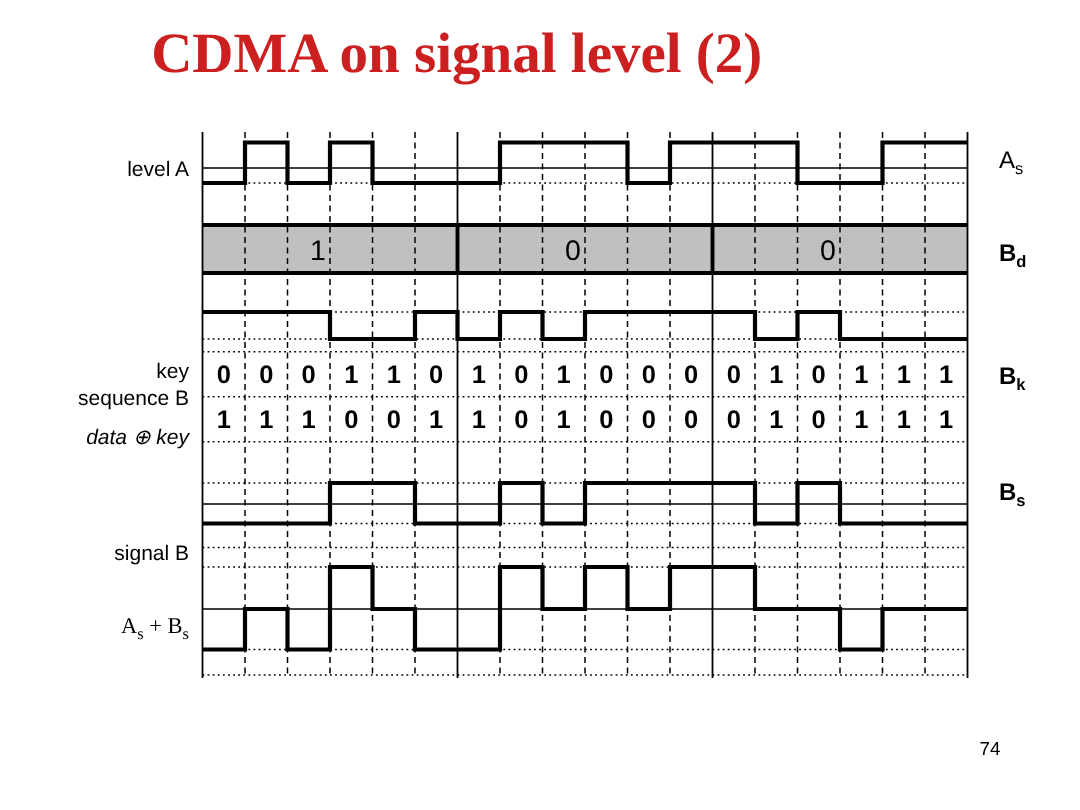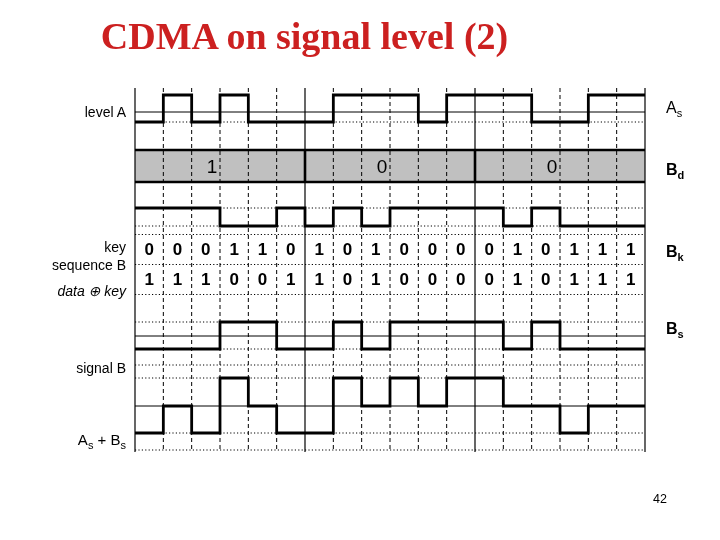--- a/index.html
+++ b/index.html
@@ -118,21 +118,21 @@
       </g>
     </svg>
 
   <div class="llabel" style="top:104px;">level A</div>
   <div class="llabel two-line" style="top:238px;">
     <div>key</div>
     <div>sequence B</div>
   </div>
   <div class="llabel" style="top:283px;font-style:italic;">data ⊕ key</div>
   <div class="llabel" style="top:332px;margin-top:28px;">signal B</div>
-  <div class="llabel" style="top:432px;font-size:15px;"><span>A</span><sub>s</sub><span> + </span><span>B</span><sub>s</sub></div>
+  <div class="llabel" style="top:410px;font-size:15px;font-family:Liberation Serif, serif;"><span>A</span><sub>s</sub><span> + </span><span>B</span><sub>s</sub></div>
 
   <div class="rlabel" style="top:99px;"><span>A</span><sub>s</sub></div>
   <div class="rlabel" style="top:161px;font-weight:bold;"><span>B</span><sub>d</sub></div>
   <div class="rlabel" style="top:243px;font-weight:bold;"><span>B</span><sub>k</sub></div>
   <div class="rlabel" style="top:320px;font-weight:bold;"><span>B</span><sub>s</sub></div>
 
-  <div class="pagenum">42</div>
+  <div class="pagenum">74</div>
 </div>
 
 </body></html>

